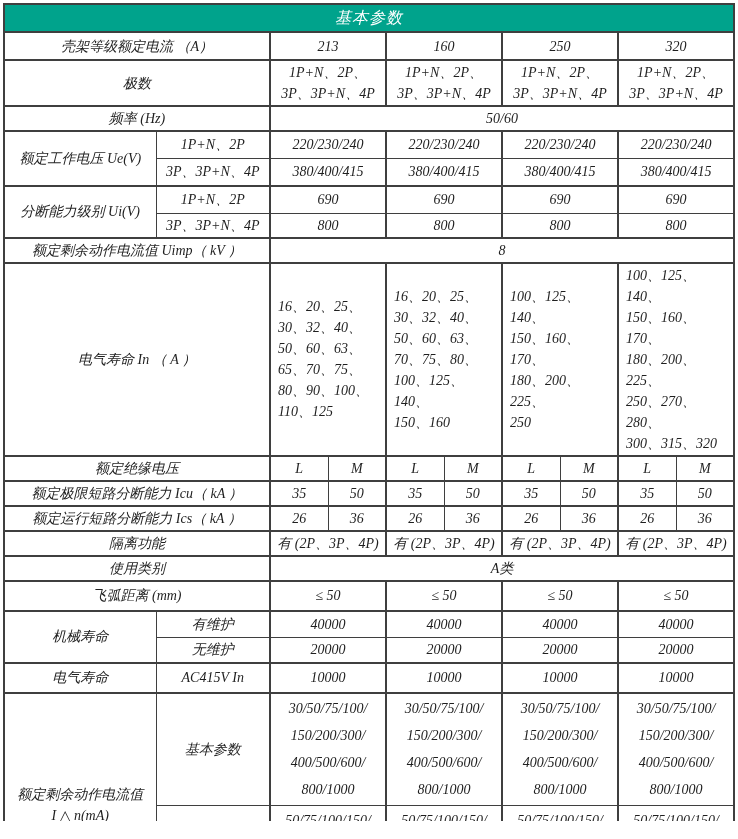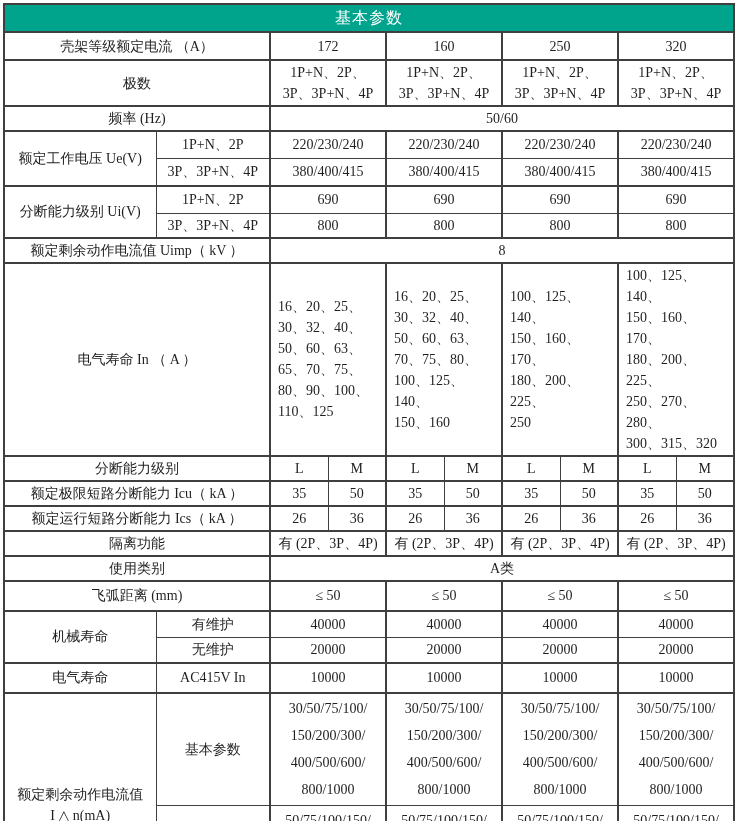--- a/index.html
+++ b/index.html
@@ -1,20 +1,21 @@
 <!DOCTYPE html>
 <html><head>
 <meta charset="utf-8">
 <style>
   html, body { margin: 0; padding: 0; background: #ffffff; }
   .page {
     width: 738px; height: 821px; box-sizing: border-box;
     padding: 3px; background: #ffffff;
     font-family: "Liberation Serif", "DejaVu Serif", serif;
     color: #1f1f1f;
+    font-style: italic;
   }
   table.spec {
     border-collapse: collapse; table-layout: fixed;
     width: 731px;
     border: 2px solid #3f3f3f; border-bottom: none;
   }
   td {
     border: 1px solid #3f3f3f;
     text-align: center; vertical-align: middle;
     white-space: pre-line;
@@ -49,21 +50,21 @@
       <col style="width:58px">
         <col style="width:58px">
     </colgroup>
     <tbody>
       <tr class="g" style="height:25px">
         <td colspan="10" class="title">基本参数</td>
       </tr>
 
       <tr class="g" style="height:28px">
         <td colspan="2" class="lbl">壳架等级额定电流 （A）</td>
-        <td colspan="2" class="vmaj">172</td>
+        <td colspan="2" class="vmaj">213</td>
         <td colspan="2" class="vmaj">160</td>
         <td colspan="2" class="vmaj">250</td>
         <td colspan="2" class="vmaj">320</td>
       </tr>
 
       <tr class="g" style="height:44px">
         <td colspan="2" class="lbl">极数</td>
         <td colspan="2" class="vmaj">1P+N、2P、
 3P、3P+N、4P</td>
         <td colspan="2" class="vmaj">1P+N、2P、
@@ -135,21 +136,21 @@
 180、200、225、
 250</td>
         <td colspan="2" class="vmaj al">100、125、140、
 150、160、170、
 180、200、225、
 250、270、280、
 300、315、320</td>
       </tr>
 
       <tr class="g" style="height:25px">
-        <td colspan="2" class="lbl">分断能力级别</td>
+        <td colspan="2" class="lbl">额定绝缘电压</td>
         <td class="vmaj">L</td>
         <td>M</td>
         <td class="vmaj">L</td>
         <td>M</td>
         <td class="vmaj">L</td>
         <td>M</td>
         <td class="vmaj">L</td>
         <td>M</td>
       </tr>
 

